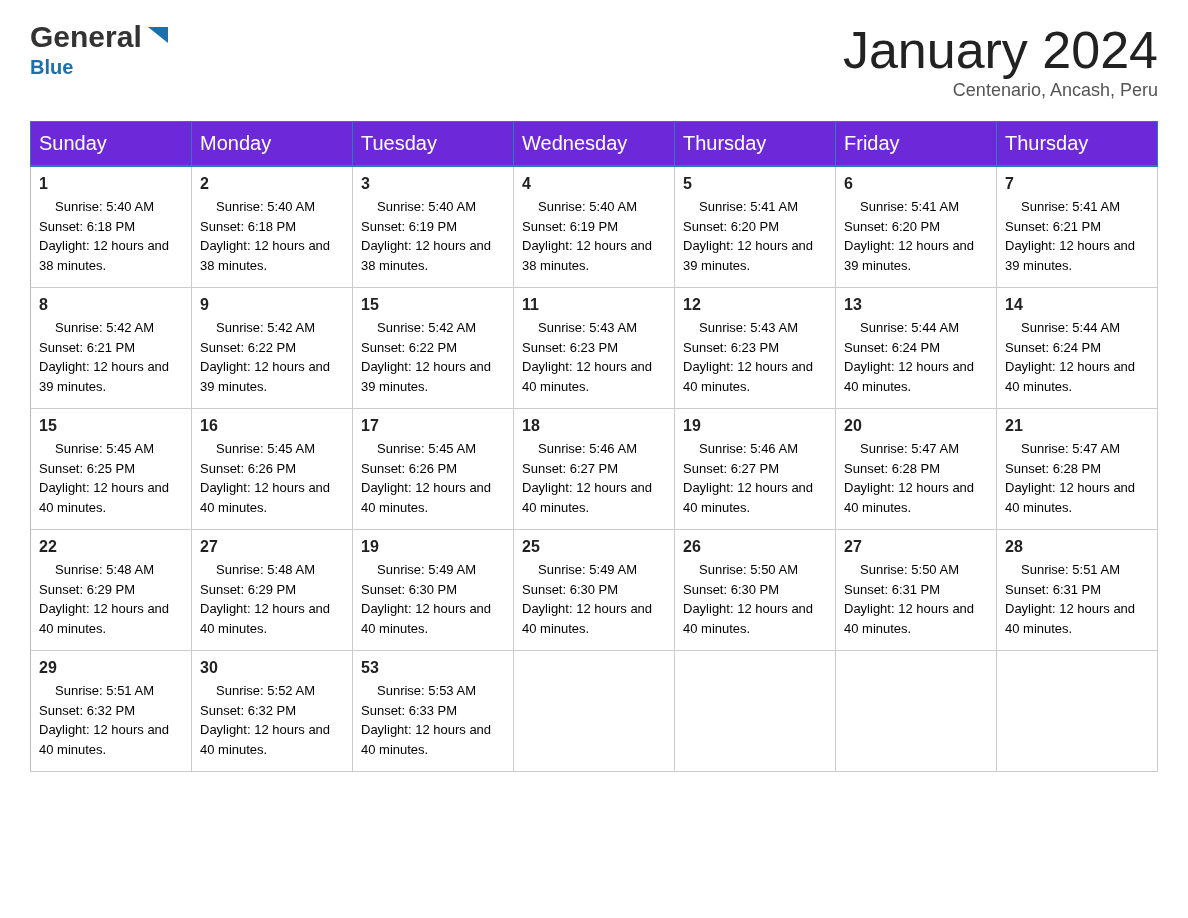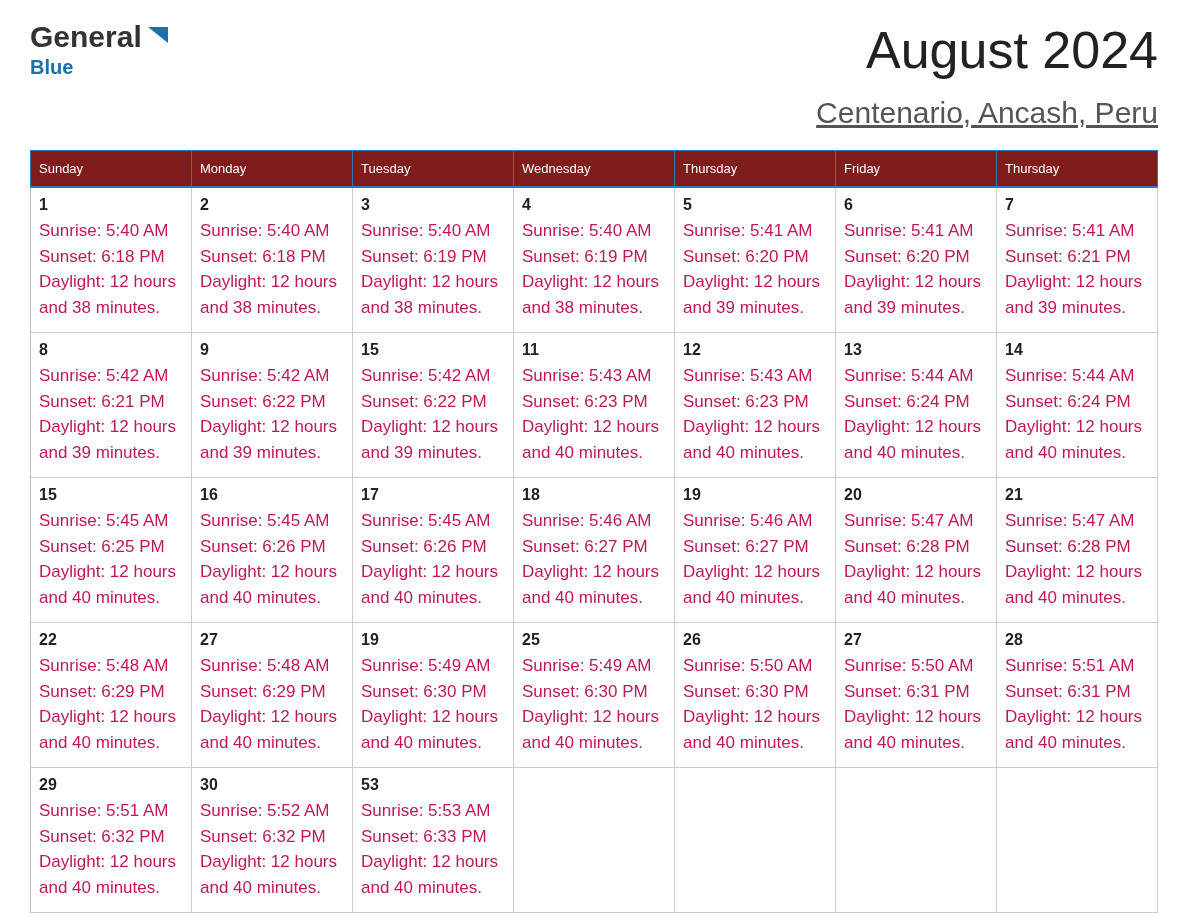--- a/index.html
+++ b/index.html
@@ -28,35 +28,34 @@
     }
     .title-block {
       text-align: right;
     }
     .month-title {
       font-size: 52px;
       font-weight: normal;
       color: #222;
     }
     .location-title {
-      font-size: 30px;
+      font-size: 18px;
       color: #555;
-      margin-top: 16px;
-      text-decoration: underline;
+      margin-top: 0;
     }
     table {
       width: 100%;
       border-collapse: collapse;
       table-layout: fixed;
     }
     thead tr th {
-      background: #7f1d1d;
+      background: #6d28d9;
       color: #fff;
       padding: 10px 8px;
-      font-size: 13px;
+      font-size: 20px;
       font-weight: normal;
       text-align: left;
       border: 1px solid #2a7ab8;
       margin-left: 40px;
     }
     tbody tr td {
       vertical-align: top;
       padding: 8px 8px 12px 8px;
       border: 1px solid #ccc;
       font-size: 13px;
@@ -64,23 +63,24 @@
       min-height: 90px;
     }
     tbody tr td .day-num {
       font-size: 16px;
       font-weight: bold;
       color: #222;
       display: block;
       margin-bottom: 4px;
     }
     tbody tr td .sun-info {
-      color: #be185d;
-      font-size: 17px;
+      color: #000000;
+      font-size: 13px;
       line-height: 1.5;
+      margin-left: 16px;
     }
     tbody tr:first-child td {
       border-top: 2px solid #2a7ab8;
     }
     tbody tr td:first-child {
       border-left: 1px solid #bbb;
     }
     .empty { background: #fff; }
     
     .logo-wrap {
@@ -97,21 +97,21 @@
       <div style="display:flex;align-items:center;">
         <span style="font-size:30px;font-weight:bold;color:#333;">General</span>
         <svg width="28" height="28" viewBox="0 0 28 28" style="margin-left:2px;margin-top:-4px;">
           <polygon points="4,6 24,6 24,22" fill="#1a6fad"></polygon>
         </svg>
       </div>
       <div class="logo-blue-text">Blue</div>
     </div>
   </div>
   <div class="title-block">
-    <div class="month-title">August 2024</div>
+    <div class="month-title">January 2024</div>
     <div class="location-title">Centenario, Ancash, Peru</div>
   </div>
 </div>
 
 <table>
   <thead>
     <tr>
     <th>Sunday</th>
         <th>Monday</th>
         <th>Tuesday</th>

